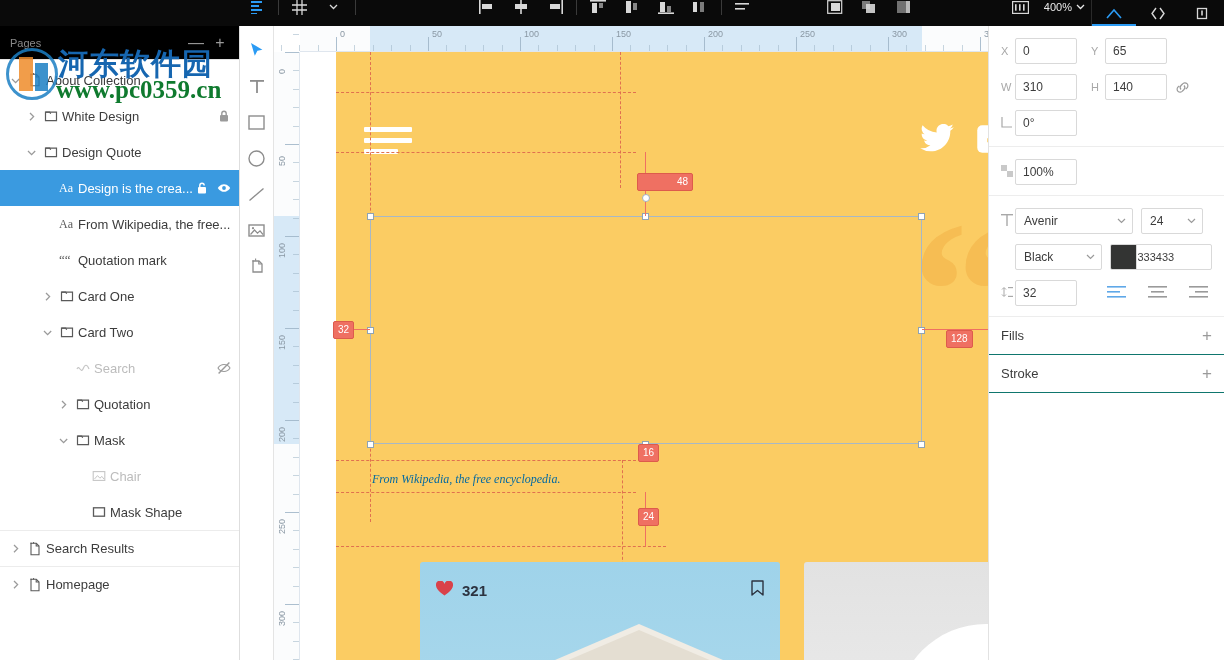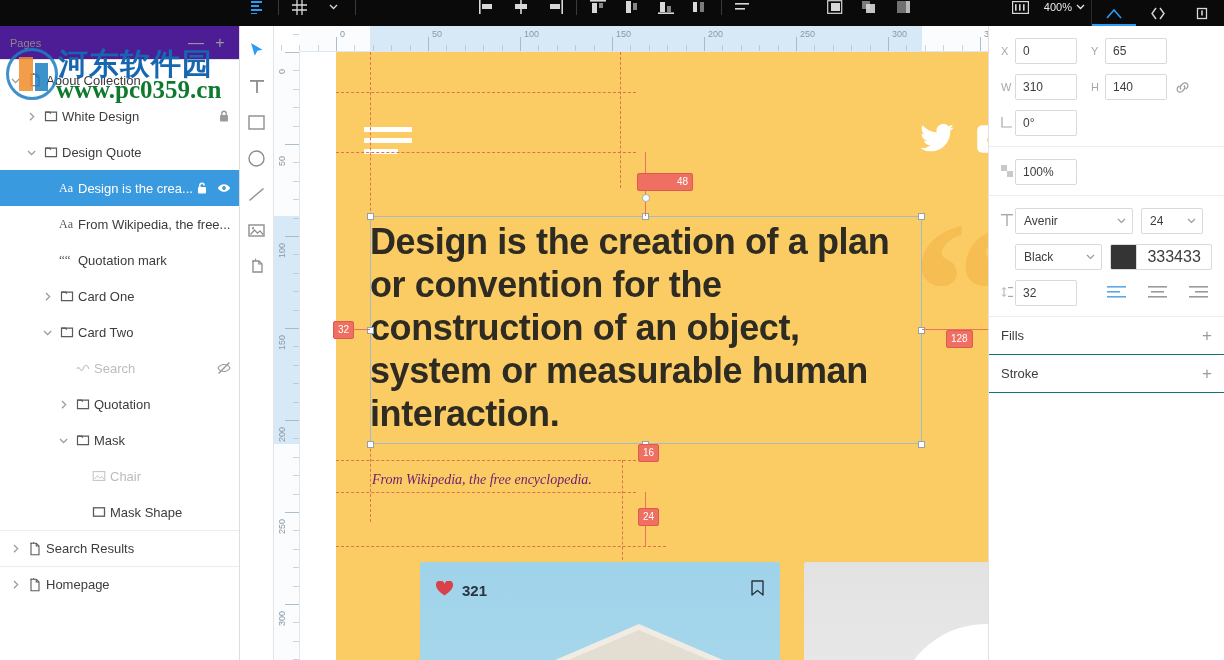--- a/index.html
+++ b/index.html
@@ -33,21 +33,21 @@
   
   .body { flex: 1; display: flex; min-height: 0; }
 
   
   .left {
     width: 240px; flex: 0 0 240px; background: #ffffff;
     border-right: 1px solid #dedede; display: flex; flex-direction: column;
     position: relative;
   }
   .left-head {
-    height: 34px; flex: 0 0 34px; background: #4c1d95;
+    height: 34px; flex: 0 0 34px; background: #000000;
     border-bottom: 1px solid #e2e2e2;
     display: flex; align-items: center; padding: 0 10px; gap: 6px;
   }
   .left-head .title { font-size: 11px; color: #8a8a8a; flex: 1; }
   .left-head .hbtn { color: #9a9a9a; font-size: 16px; line-height: 1; width: 18px; text-align: center; cursor: default; }
 
   .tree { flex: 1; overflow: hidden; padding-top: 2px; }
   .row {
     height: 36px; display: flex; align-items: center; font-size: 13px; color: #3c3c3c;
     padding-right: 8px; position: relative;
@@ -112,22 +112,22 @@
     font-family: "Liberation Serif", serif; font-weight: bold; letter-spacing: -6px;
     user-select: none;
   }
 
   .quote-text {
     position: absolute; left: 34px; top: 168px; width: 552px;
     font-size: 36px; line-height: 43px; font-weight: bold; color: #2d2b22;
     letter-spacing: -.4px;
   }
   .caption {
-    position: absolute; left: 36px; top: 420px; font-size: 14px;
-    font-family: "Liberation Serif", serif; font-style: italic; color: #701a75;
+    position: absolute; left: 36px; top: 420px; font-size: 12px;
+    font-family: "Liberation Serif", serif; font-style: italic; color: #0369a1;
   }
 
   
   .selframe { position: absolute; border: 1px solid #a7b8c6; }
   .handle {
     position: absolute; width: 7px; height: 7px; background: #ffffff;
     border: 1px solid #8fa3b3;
   }
   .guide-dash { position: absolute; border-left: 1px dashed #e0714f; }
   .guide-dash-h { position: absolute; border-top: 1px dashed #e0714f; }
@@ -166,21 +166,21 @@
   .gap8 { width: 8px; flex: 0 0 8px; }
   .gap14 { width: 14px; flex: 0 0 14px; }
   .link { margin-left: 8px; color: #9a9a9a; display: flex; }
   .sel-fld {
     height: 26px; border: 1px solid #d9d9d9; border-radius: 2px; background: #fff;
     display: flex; align-items: center; padding: 0 6px 0 8px; font-size: 12px; color: #3c3c3c;
   }
   .sel-fld .cv { margin-left: auto; color: #9a9a9a; display: flex; }
   .swatch { width: 26px; height: 24px; background: #333433; border-right: 1px solid #d9d9d9; }
   .colorfld { height: 26px; border: 1px solid #d9d9d9; border-radius: 2px; display: flex; align-items: center; overflow: hidden; width: 108px; }
-  .colorfld .hex { padding-left: 10px; font-size: 16px; color: #3c3c3c; }
+  .colorfld .hex { font-size: 11px; color: #3c3c3c; }
   .aligns { display: flex; align-items: center; gap: 22px; margin-left: 30px; }
   .aligns .ab { color: #9a9a9a; }
   .aligns .ab.on { color: #5fa8e8; }
   .accordion {
     height: 38px; display: flex; align-items: center; padding: 0 12px;
     border-bottom: 1px solid #0f766e; font-size: 13px; color: #3c3c3c; gap: 20px;
   }
   .accordion .plus { margin-left: auto; color: #9a9a9a; font-size: 17px; line-height: 1; }
 
   
@@ -725,21 +725,20 @@
           </div>
           <div class="social" style="left:640px">
             <svg width="30" height="30" viewBox="0 0 24 24">
                 <rect x="1" y="1" width="22" height="22" rx="4" fill="currentColor"></rect>
                 <path fill="#fbcc63" d="M15.2 23v-8.4h2.8l.4-3.3h-3.2V9.2c0-.95.26-1.6 1.63-1.6H18.6V4.67A23 23 0 0016.07 4.5c-2.5 0-4.23 1.53-4.23 4.34v2.46H9v3.3h2.84V23z"></path>
               </svg>
           </div>
 
           <div class="bigquote">“</div>
 
-          <div class="quote-text">Design is the creation of a plan or convention for the construction of an object, system or measurable human interaction.</div>
           <div class="caption">From Wikipedia, the free encyclopedia.</div>
 
           <div class="guide-dash" style="left:34px; top:0; height:470px;"></div>
           <div class="guide-dash" style="left:284px; top:0; height:136px;"></div>
           <div class="guide-dash-h" style="left:0; top:40px; width:300px;"></div>
           <div class="guide-dash-h" style="left:0; top:100px; width:300px;"></div>
           <div class="guide-dash-h" style="left:0; top:408px; width:300px;"></div>
           <div class="guide-dash-h" style="left:0; top:440px; width:300px;"></div>
           <div class="guide-dash" style="left:286px; top:408px; height:110px;"></div>
           <div class="guide-dash-h" style="left:0; top:494px; width:330px;"></div>

